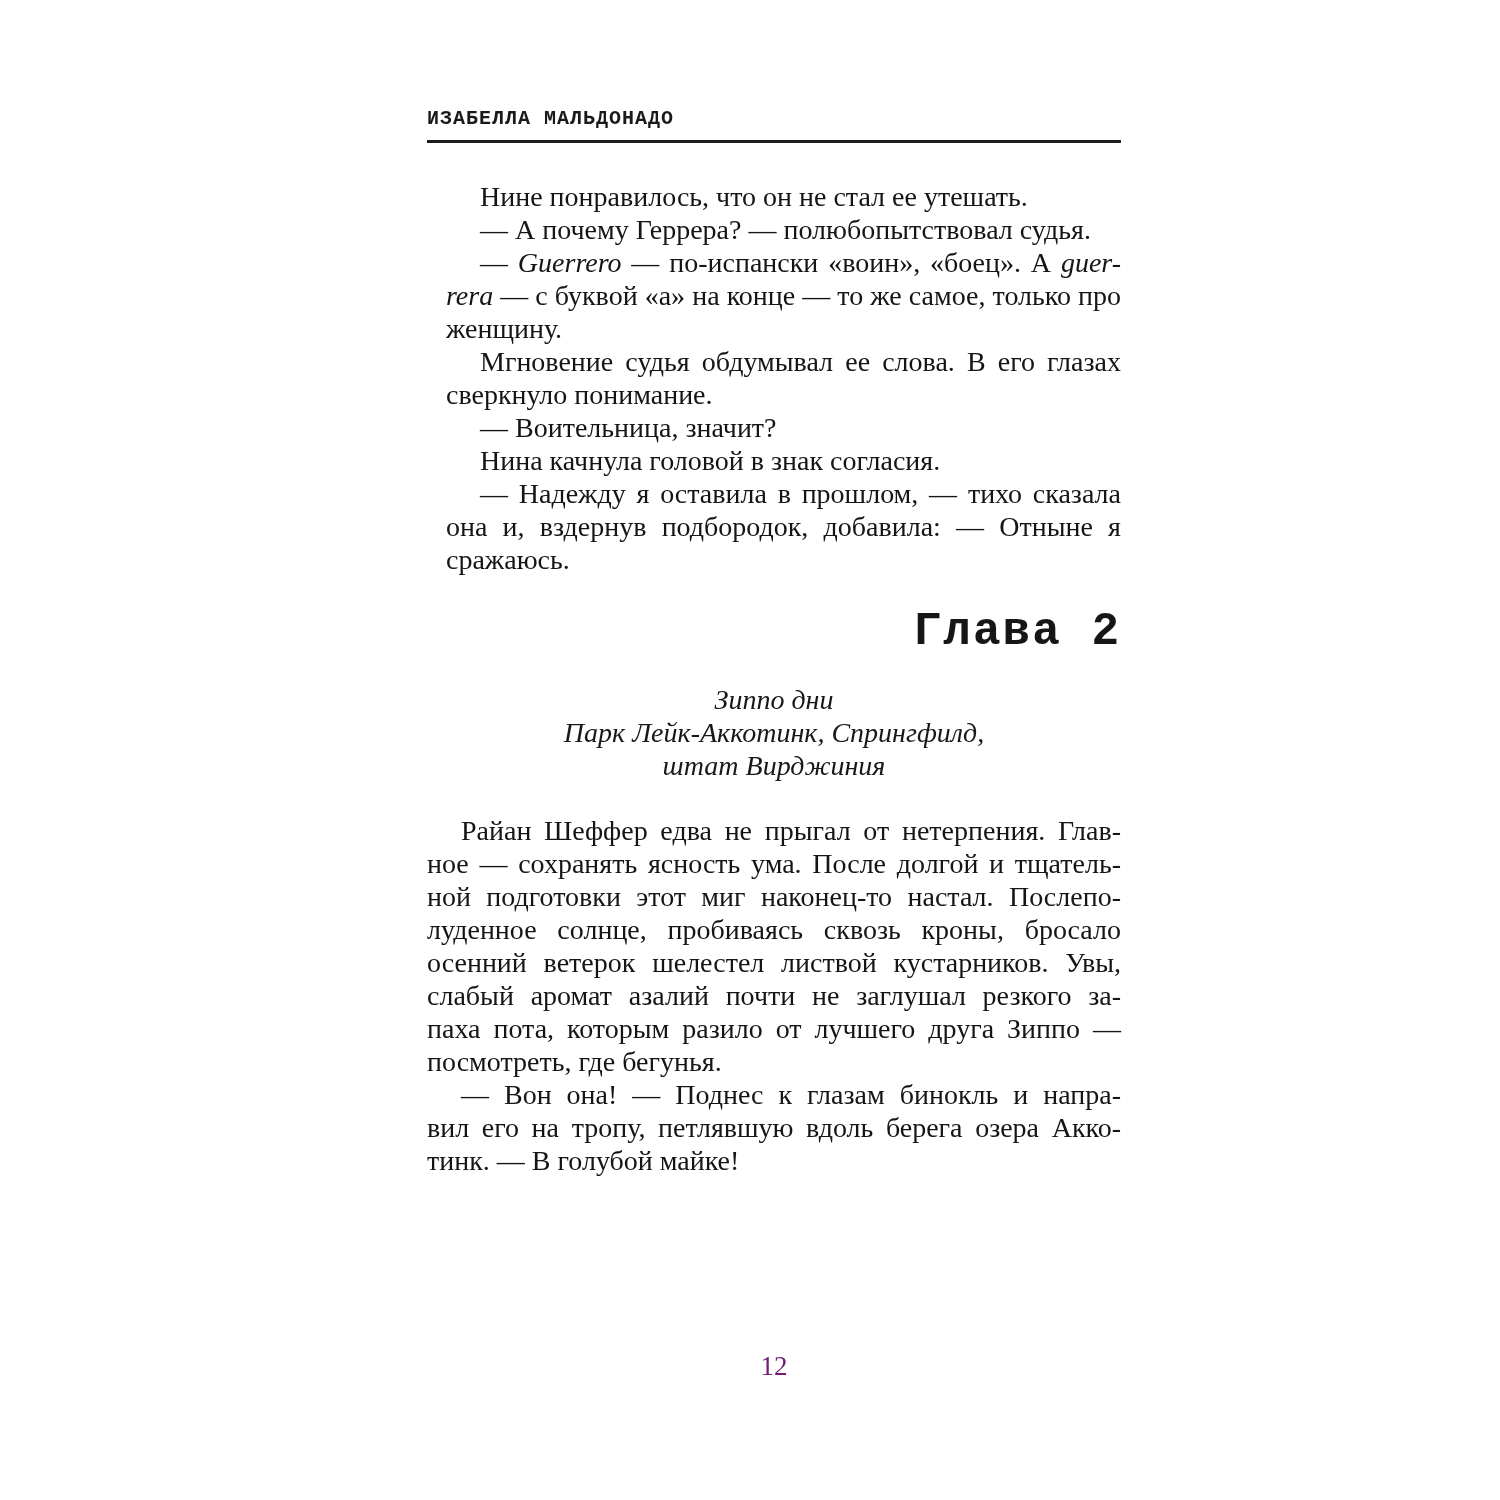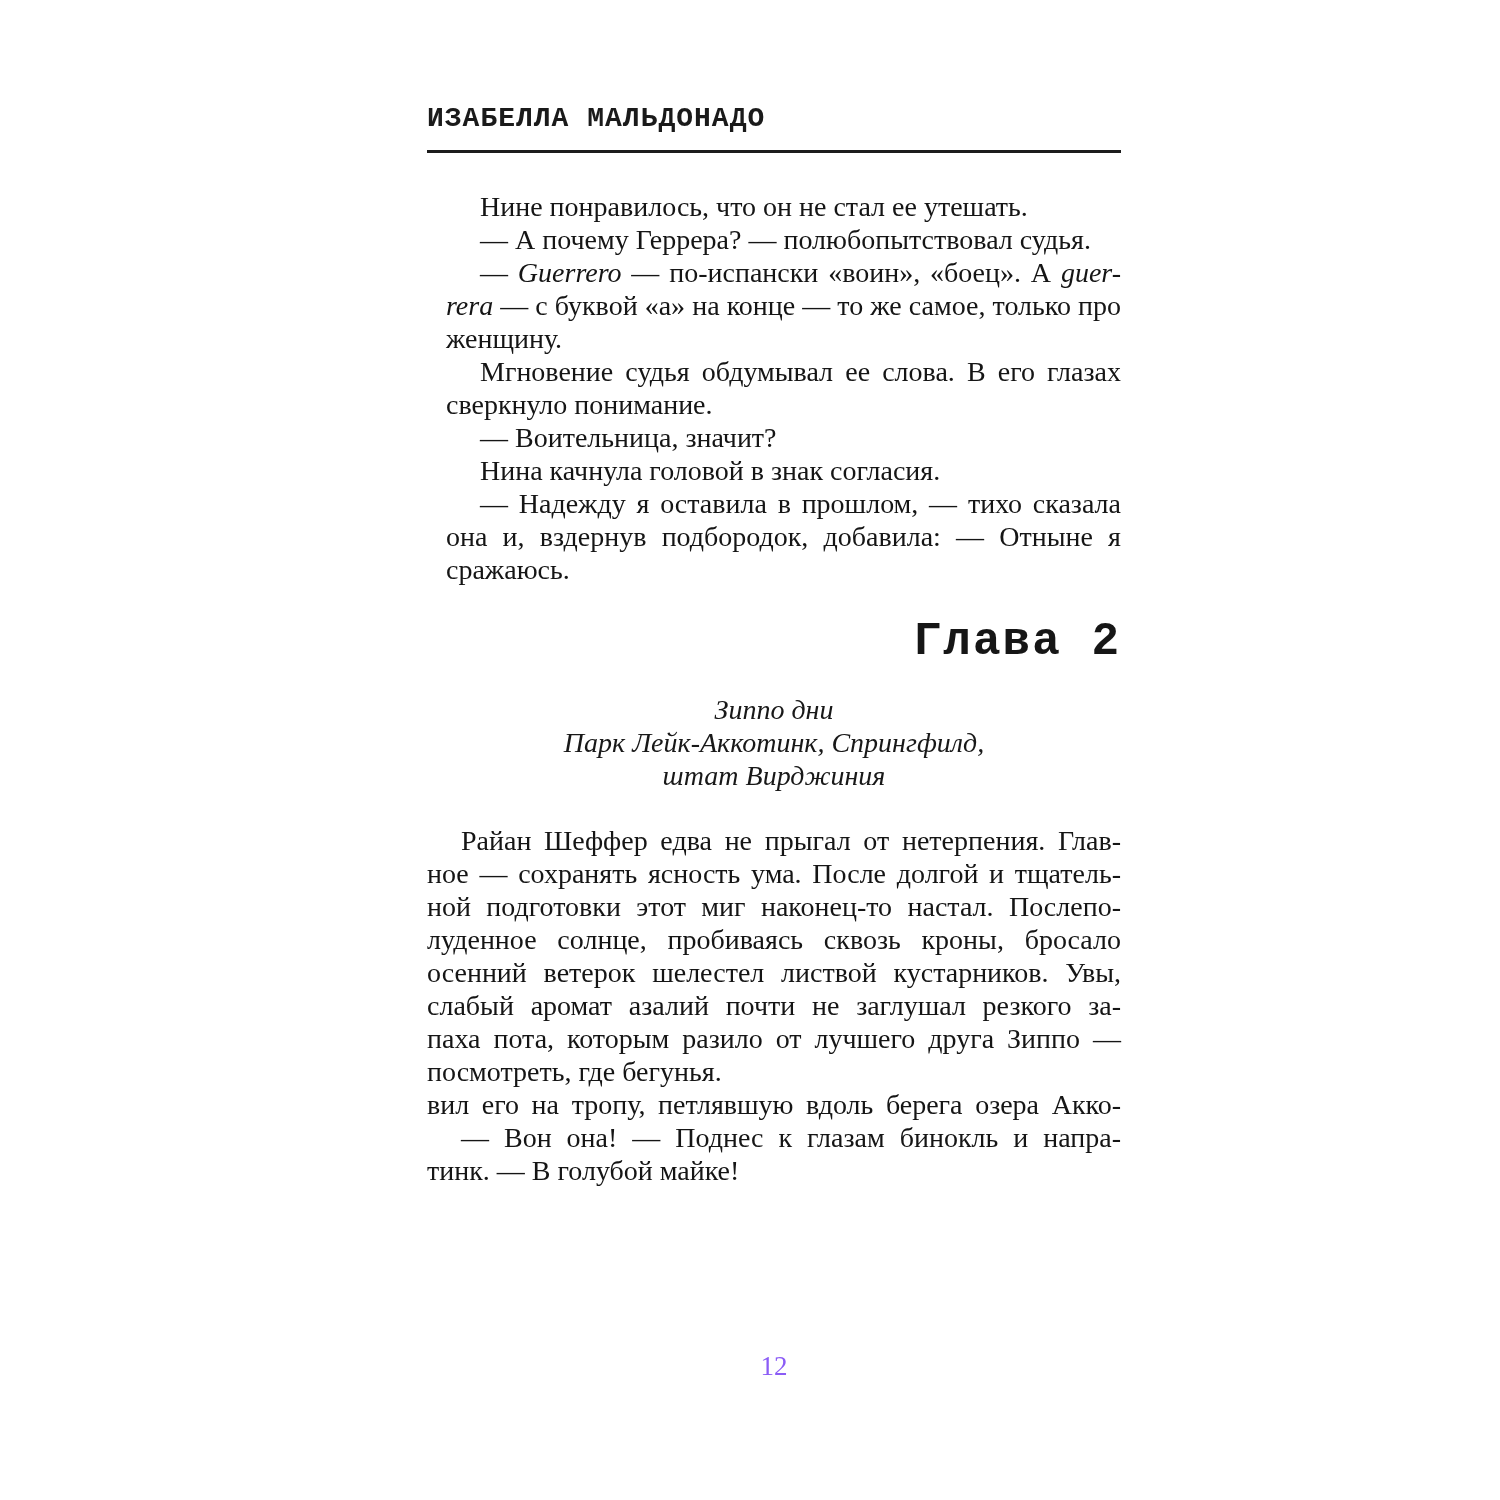--- a/index.html
+++ b/index.html
@@ -19,25 +19,25 @@
     left: 427px;
     top: 0;
     width: 694px;
     color: #151515;
     font-family: "Liberation Serif", serif;
     font-size: 28px;
     line-height: 33px;
   }
   .running-head {
     margin-top: 103px;
-    padding-bottom: 16px;
+    padding-bottom: 6px;
     border-bottom: 3px solid #1c1c1c;
     font-family: "Liberation Mono", "DejaVu Sans Mono", monospace;
     font-weight: 700;
-    font-size: 28px;
+    font-size: 20px;
     line-height: 31px;
     letter-spacing: 1px;
     color: #1a1a1a;
     white-space: nowrap;
   }
   .text-block .line {
     text-align: justify;
     text-align-last: justify;
   }
   .text-block .line.last {
@@ -75,21 +75,21 @@
   }
   .page-number {
     position: absolute;
     left: 427px;
     top: 1351px;
     width: 694px;
     text-align: center;
     font-family: "Liberation Serif", serif;
     font-size: 27px;
     line-height: 30px;
-    color: #8b5cf6;
+    color: #701a75;
   }
 </style>
 </head>
 <body>
 
 <div class="page">
   <div class="content">
 
     <div class="running-head">ИЗАБЕЛЛА МАЛЬДОНАДО</div>
 
@@ -135,22 +135,22 @@
           <div class="line first">Райан Шеффер едва не прыгал от нетерпения. Глав-</div>
           <div class="line">ное — сохранять ясность ума. После долгой и тщатель-</div>
           <div class="line">ной подготовки этот миг наконец-то настал. Послепо-</div>
           <div class="line">луденное солнце, пробиваясь сквозь кроны, бросало</div>
           <div class="line">осенний ветерок шелестел листвой кустарников. Увы,</div>
           <div class="line">слабый аромат азалий почти не заглушал резкого за-</div>
           <div class="line">паха пота, которым разило от лучшего друга Зиппо —</div>
           <div class="line last">посмотреть, где бегунья.</div>
         </div>
         <div class="paragraph">
+          <div class="line first">— Вон она! — Поднес к глазам бинокль и напра-</div>
           <div class="line">вил его на тропу, петлявшую вдоль берега озера Акко-</div>
-          <div class="line first">— Вон она! — Поднес к глазам бинокль и напра-</div>
           <div class="line last">тинк. — В голубой майке!</div>
         </div>
       </div>
 
   </div>
 
   <div class="page-number">12</div>
 </div>
 
 </body></html>

